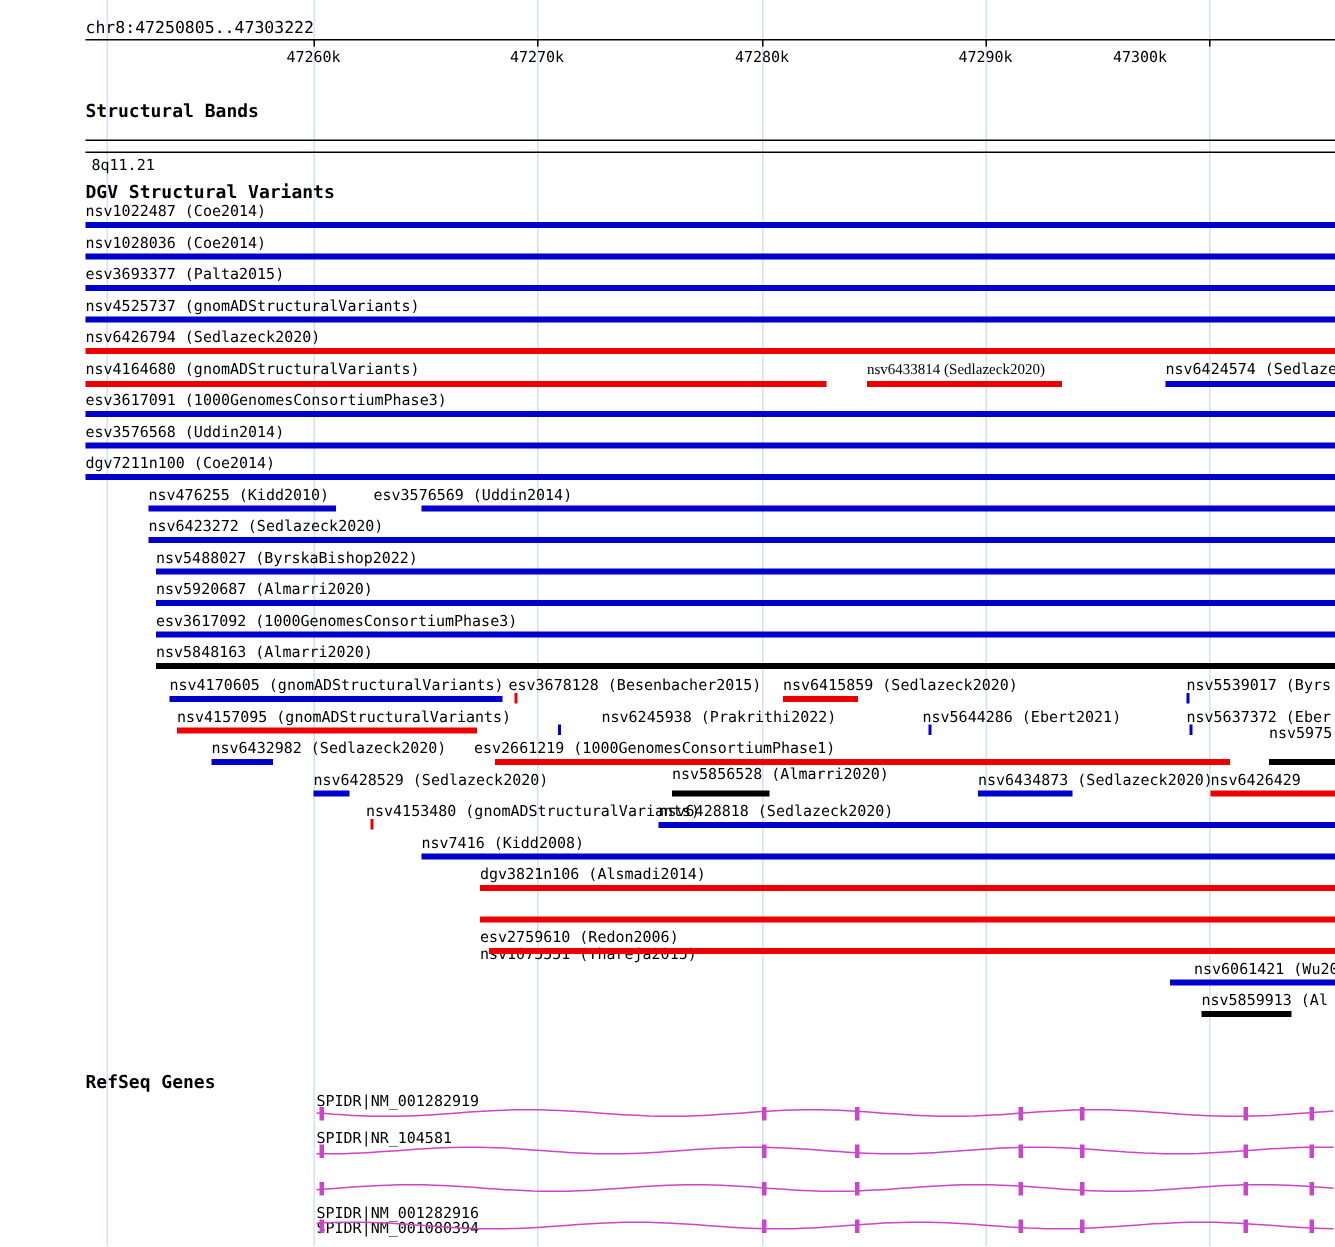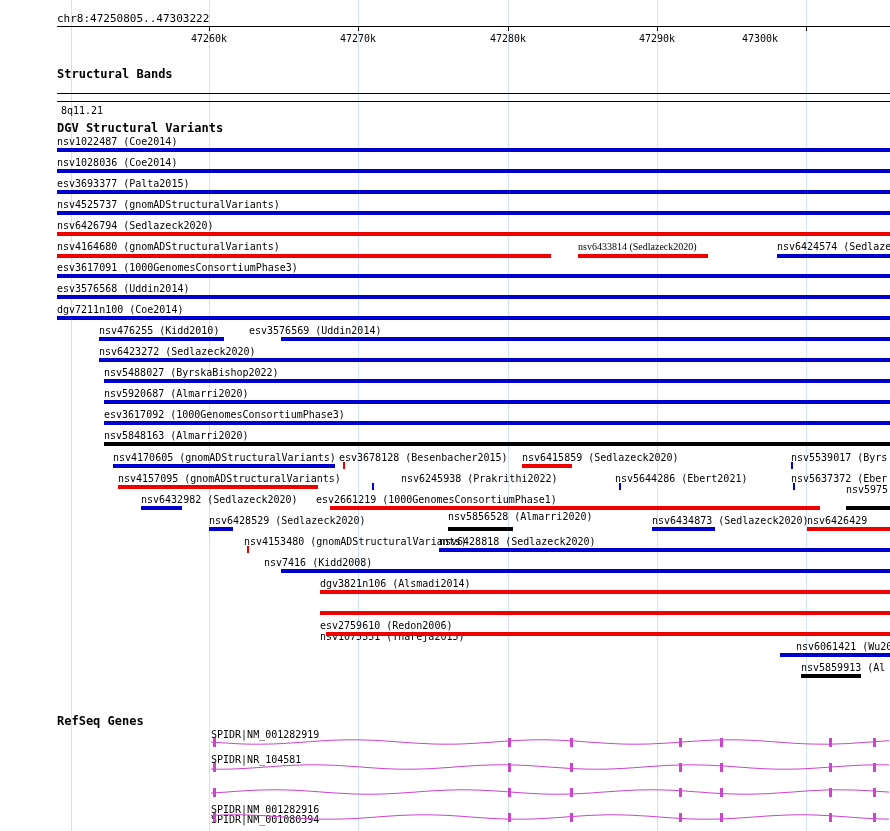--- a/index.html
+++ b/index.html
@@ -130,21 +130,21 @@
       <div class="label" style="left: 448px; top: 511px;">nsv5856528 (Almarri2020)</div>
       <div class="bar" style="left: 448px; top: 527px; width: 65px; background: rgb(0, 0, 0);"></div>
       <div class="label" style="left: 652px; top: 515px;">nsv6434873 (Sedlazeck2020)</div>
       <div class="bar" style="left: 652px; top: 527px; width: 63px; background: rgb(0, 0, 204);"></div>
       <div class="label" style="left: 807px; top: 515px;">nsv6426429</div>
       <div class="bar" style="left: 807px; top: 527px; width: 83px; background: rgb(238, 0, 0);"></div>
       <div class="label" style="left: 244px; top: 536px;">nsv4153480 (gnomADStructuralVariants)</div>
       <div class="tickmark" style="left: 247px; top: 546px; background: rgb(238, 0, 0);"></div>
       <div class="label" style="left: 439px; top: 536px;">nsv6428818 (Sedlazeck2020)</div>
       <div class="bar" style="left: 439px; top: 548px; width: 451px; background: rgb(0, 0, 204);"></div>
-      <div class="label" style="left: 264px; top: 557px;">nsv7416 (Kidd2008)</div>
+      <div class="label" style="left: 281px; top: 557px;">nsv7416 (Kidd2008)</div>
       <div class="bar" style="left: 281px; top: 569px; width: 609px; background: rgb(0, 0, 204);"></div>
       <div class="label" style="left: 320px; top: 578px;">dgv3821n106 (Alsmadi2014)</div>
       <div class="bar" style="left: 320px; top: 590px; width: 570px; background: rgb(238, 0, 0);"></div>
       <div class="label" style="left: 320px; top: 599px; margin-top: 32px;">nsv1075551 (Thareja2015)</div>
       <div class="bar" style="left: 320px; top: 611px; width: 570px; background: rgb(238, 0, 0);"></div>
       <div class="label" style="left: 320px; top: 620px;">esv2759610 (Redon2006)</div>
       <div class="bar" style="left: 326px; top: 632px; width: 564px; background: rgb(238, 0, 0);"></div>
       <div class="label" style="left: 796px; top: 641px;">nsv6061421 (Wu20</div>
       <div class="bar" style="left: 780px; top: 653px; width: 110px; background: rgb(0, 0, 204);"></div>
       <div class="label" style="left: 801px; top: 662px;">nsv5859913 (Al</div>

